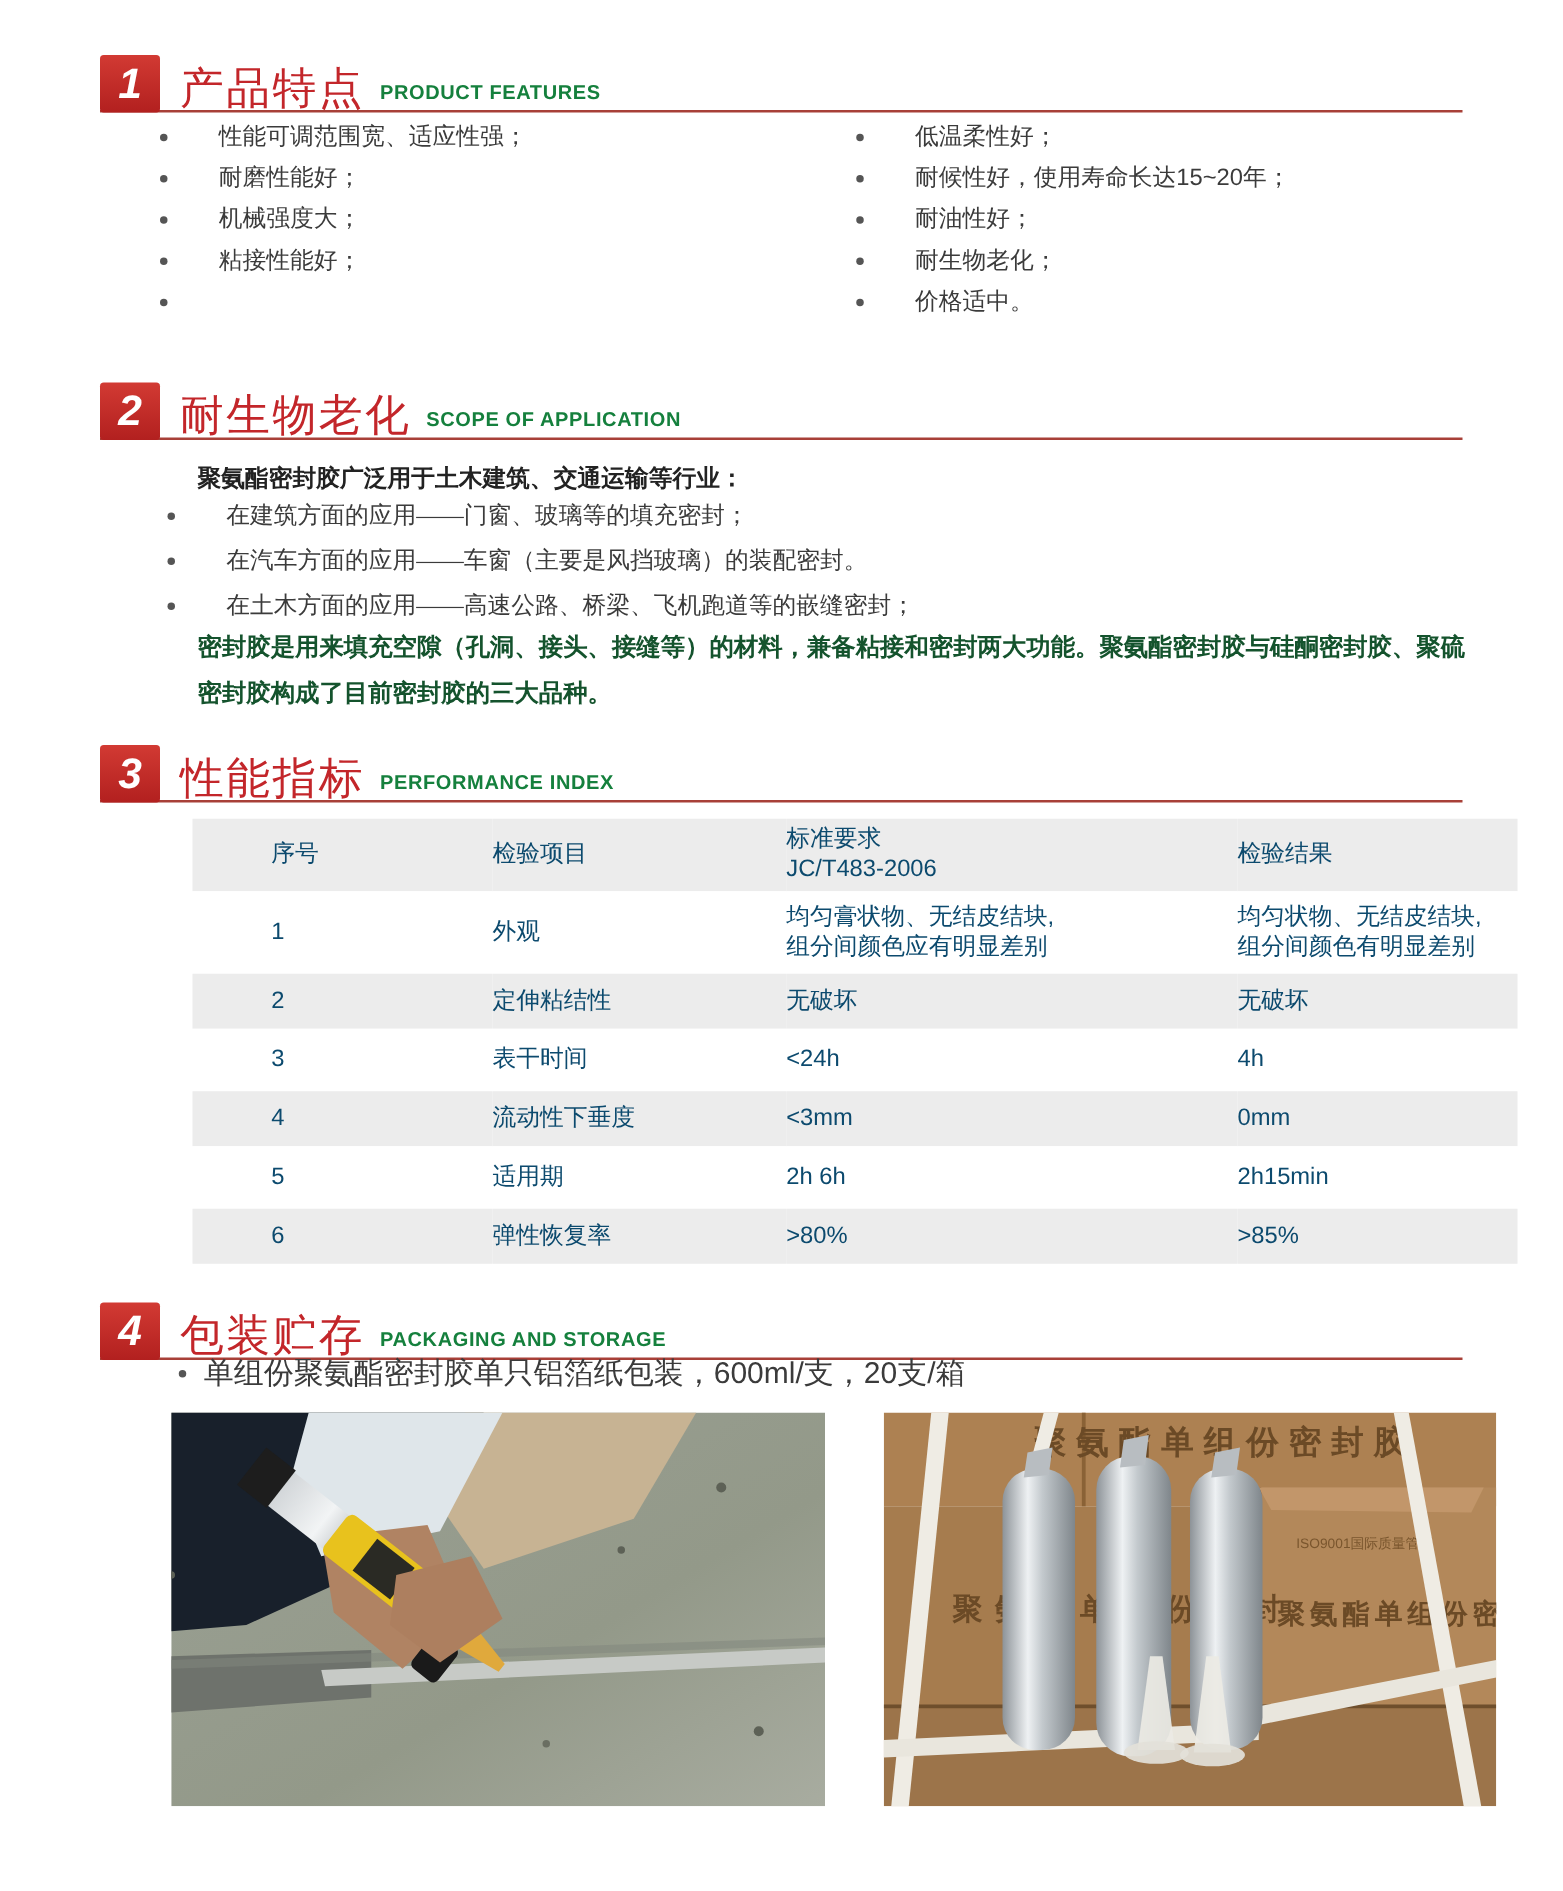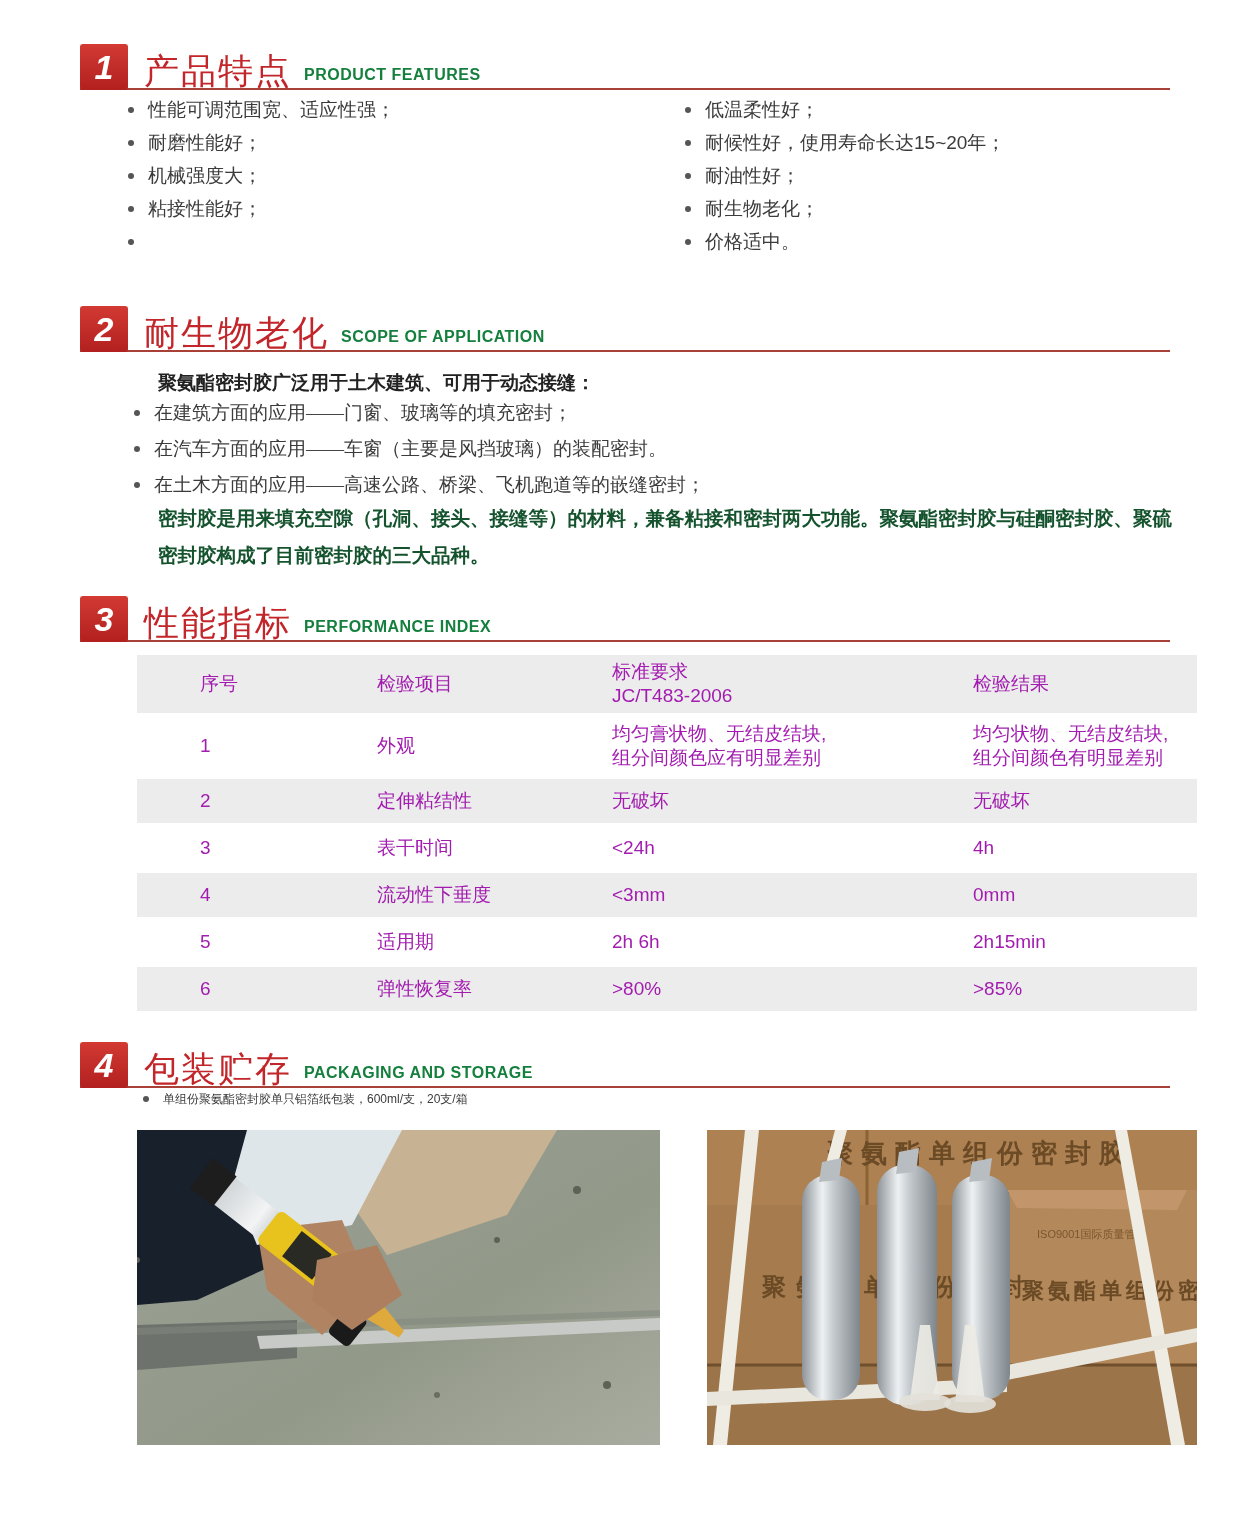--- a/index.html
+++ b/index.html
@@ -12,42 +12,42 @@
   .sec-num{flex:0 0 auto;width:48px;height:46px;margin-bottom:-2px;
            background:linear-gradient(180deg,#d23a33,#b2201f);
            border-radius:3px;color:#fff;font-size:34px;font-weight:bold;font-style:italic;
            display:flex;align-items:center;justify-content:center;}
   .sec-cn{color:#c3262a;font-size:35px;font-weight:normal;letter-spacing:2px;
           margin:0 12px 0 16px;line-height:1;}
   .sec-en{color:#15803d;font-size:16px;font-weight:bold;margin-bottom:4px;letter-spacing:.5px;}
 
   
   .blist{position:absolute;margin:0;padding:0;list-style:none;}
-  .blist li{display:flex;align-items:flex-start;margin-bottom:12px;line-height:21px;font-size:19px;}
+  .blist li{display:flex;align-items:flex-start;margin-bottom:12px;line-height:21px;font-size:19px;gap:27px;}
   .dot{flex:0 0 auto;width:6px;height:6px;border-radius:50%;background:#555;margin:8px 14px 0 0;}
 
   .scope-intro{position:absolute;left:158px;top:370px;font-size:19px;font-weight:bold;color:#222;}
   .scope-list li{margin-bottom:15px;}
   .scope-note{position:absolute;left:158px;top:500px;width:1015px;font-size:19.5px;
               font-weight:bold;color:#14532d;line-height:37px;}
 
   
-  table.perf{position:absolute;left:137px;top:655px;width:1060px;border-collapse:collapse;
-             table-layout:fixed;font-size:19px;color:#a21caf;}
+  table.perf{position:absolute;left:154px;top:655px;width:1060px;border-collapse:collapse;
+             table-layout:fixed;font-size:19px;color:#0c4a6e;}
   table.perf td{vertical-align:middle;white-space:pre-line;line-height:24px;padding:0;}
   table.perf td.c1{padding-left:63px;}
   tr.gray{background:#ececec;}
   tr.white{background:#ffffff;}
 
   
   .photo{position:absolute;top:1130px;height:315px;}
   .photo svg{display:block;}
 
   .pack-bullet{position:absolute;left:143px;top:1088px;display:flex;align-items:flex-start;
-               font-size:12px;line-height:22px;}
+               font-size:24px;line-height:22px;}
 </style>
 </head>
 <body>
 
 <div id="page">
 
   <div class="sec-header" style="top:40px;">
     <div class="sec-num">1</div>
     <span class="sec-cn">产品特点</span>
     <span class="sec-en">PRODUCT FEATURES</span>
@@ -97,21 +97,21 @@
         <span>价格适中。</span>
       </li>
   </ul>
 
   <div class="sec-header" style="top:302px;">
     <div class="sec-num">2</div>
     <span class="sec-cn">耐生物老化</span>
     <span class="sec-en">SCOPE OF APPLICATION</span>
   </div>
 
-  <div class="scope-intro">聚氨酯密封胶广泛用于土木建筑、可用于动态接缝：</div>
+  <div class="scope-intro">聚氨酯密封胶广泛用于土木建筑、交通运输等行业：</div>
 
   <ul class="blist scope-list" style="left:134px;top:402px;width:1040px;font-family:Liberation Serif, serif;">
     <li>
         <span class="dot"></span>
         <span>在建筑方面的应用——门窗、玻璃等的填充密封；</span>
       </li>
     <li>
         <span class="dot"></span>
         <span>在汽车方面的应用——车窗（主要是风挡玻璃）的装配密封。</span>
       </li>

